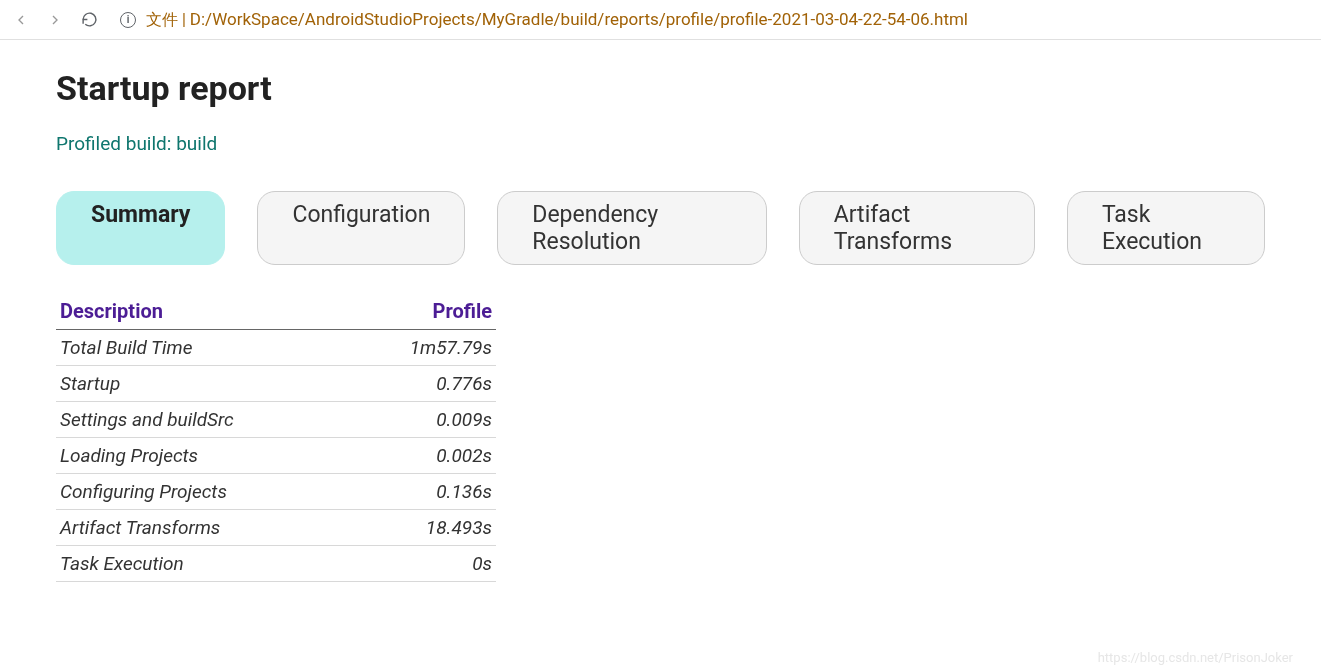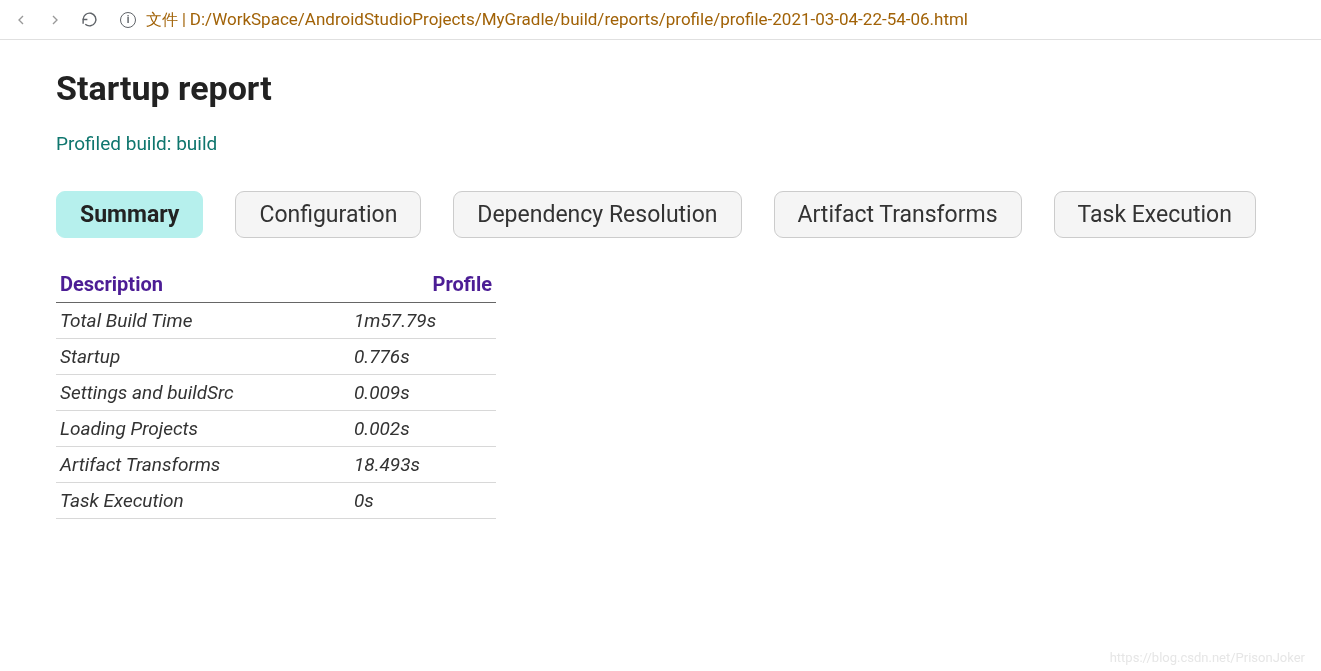--- a/index.html
+++ b/index.html
@@ -58,25 +58,25 @@
       color: #0f766e;
       margin-bottom: 16px;
     }
     .tabs {
       display: flex;
       gap: 32px;
       margin-top: 36px;
       margin-bottom: 28px;
     }
     .tab {
-      padding: 9px 23px;
+      padding: 9px 34px;
       font-size: 23px;
       color: #333;
       border: 1px solid #ccc;
-      border-radius: 9px;
+      border-radius: 18px;
       background: #f5f5f5;
       cursor: pointer;
     }
     .tab.active {
       background: #b6f0ed;
       border: 1px solid #b6f0ed;
       font-weight: 700;
       color: #222;
     }
     table {
@@ -92,25 +92,25 @@
       color: #4c1d95;
     }
     th.dur { text-align: right; }
     td {
       font-size: 19px;
       padding: 6px 4px;
       border-bottom: 1px solid #d8d8d8;
       color: #333;
       font-style: italic;
     }
-    td.dur { }
+    td.dur { text-align: right; }
     .watermark {
       position: fixed;
       bottom: 6px;
-      right: 16px;
+      right: 28px;
       font-size: 13px;
       color: #e6e6e6;
       pointer-events: none;
     }
   </style>
 </head>
 <body>
 
 <div class="browser-bar">
   <div class="nav-arrow">
@@ -167,20 +167,24 @@
       </tr>
       <tr>
         <td>Settings and buildSrc</td>
         <td class="dur">0.009s</td>
       </tr>
       <tr>
         <td>Loading Projects</td>
         <td class="dur">0.002s</td>
       </tr>
       <tr>
+        <td>Configuring Projects</td>
+        <td class="dur">0.136s</td>
+      </tr>
+      <tr>
         <td>Artifact Transforms</td>
         <td class="dur">18.493s</td>
       </tr>
       <tr>
         <td>Task Execution</td>
         <td class="dur">0s</td>
       </tr>
     </tbody>
   </table>
 </div>

